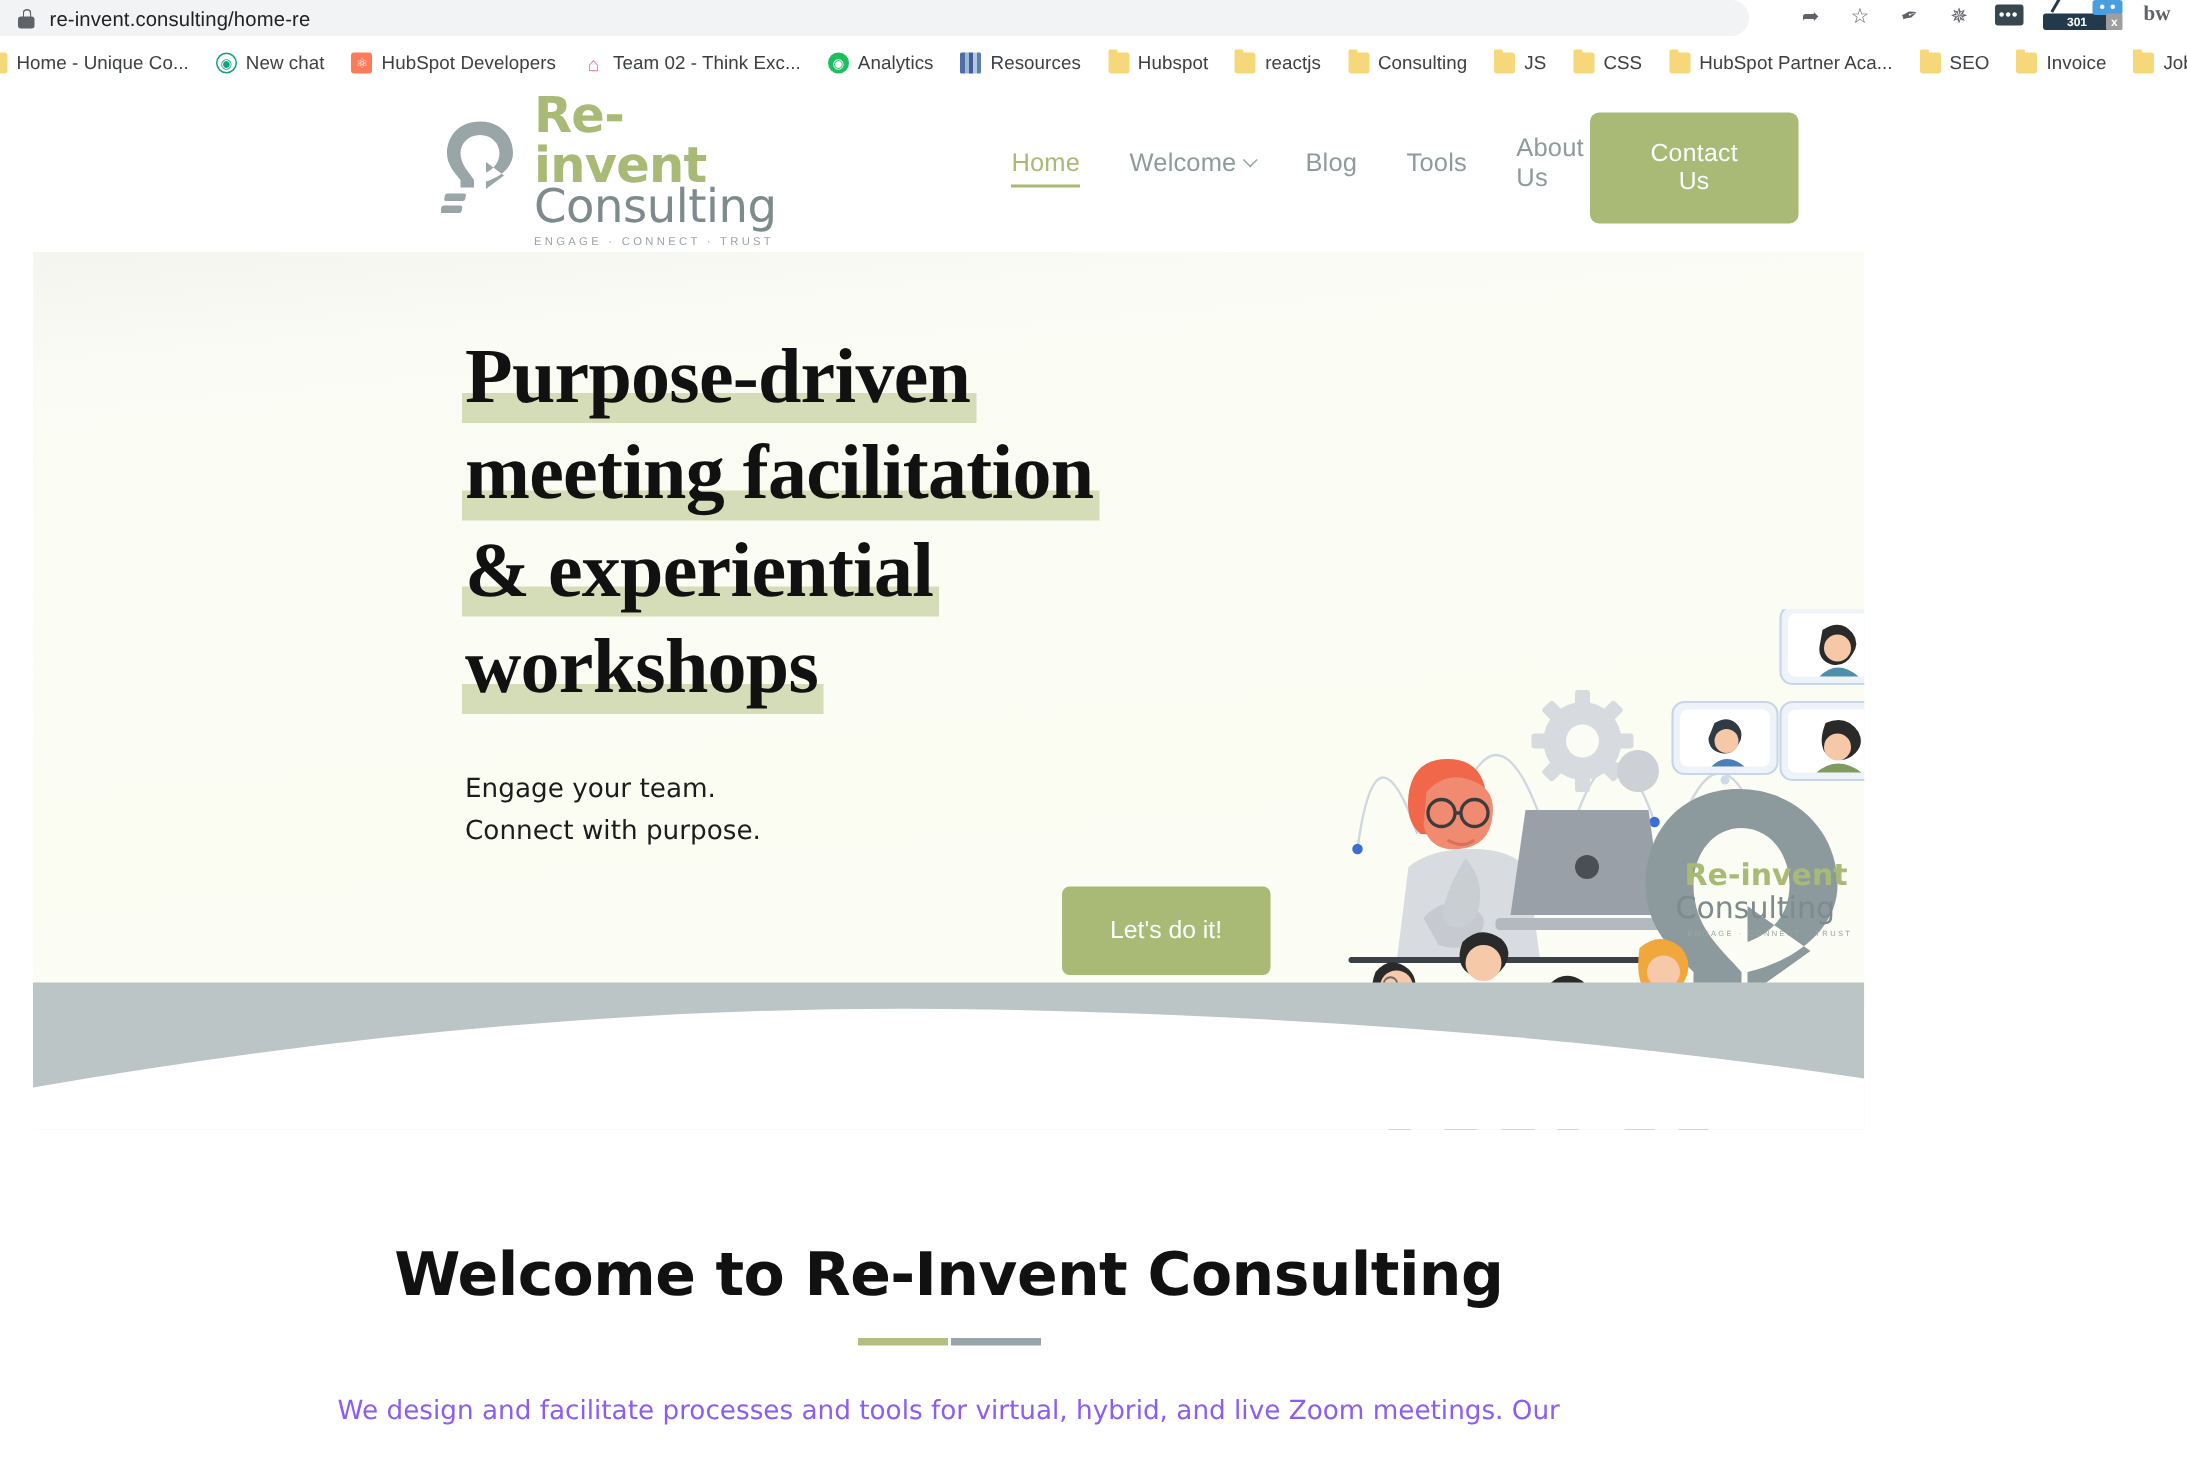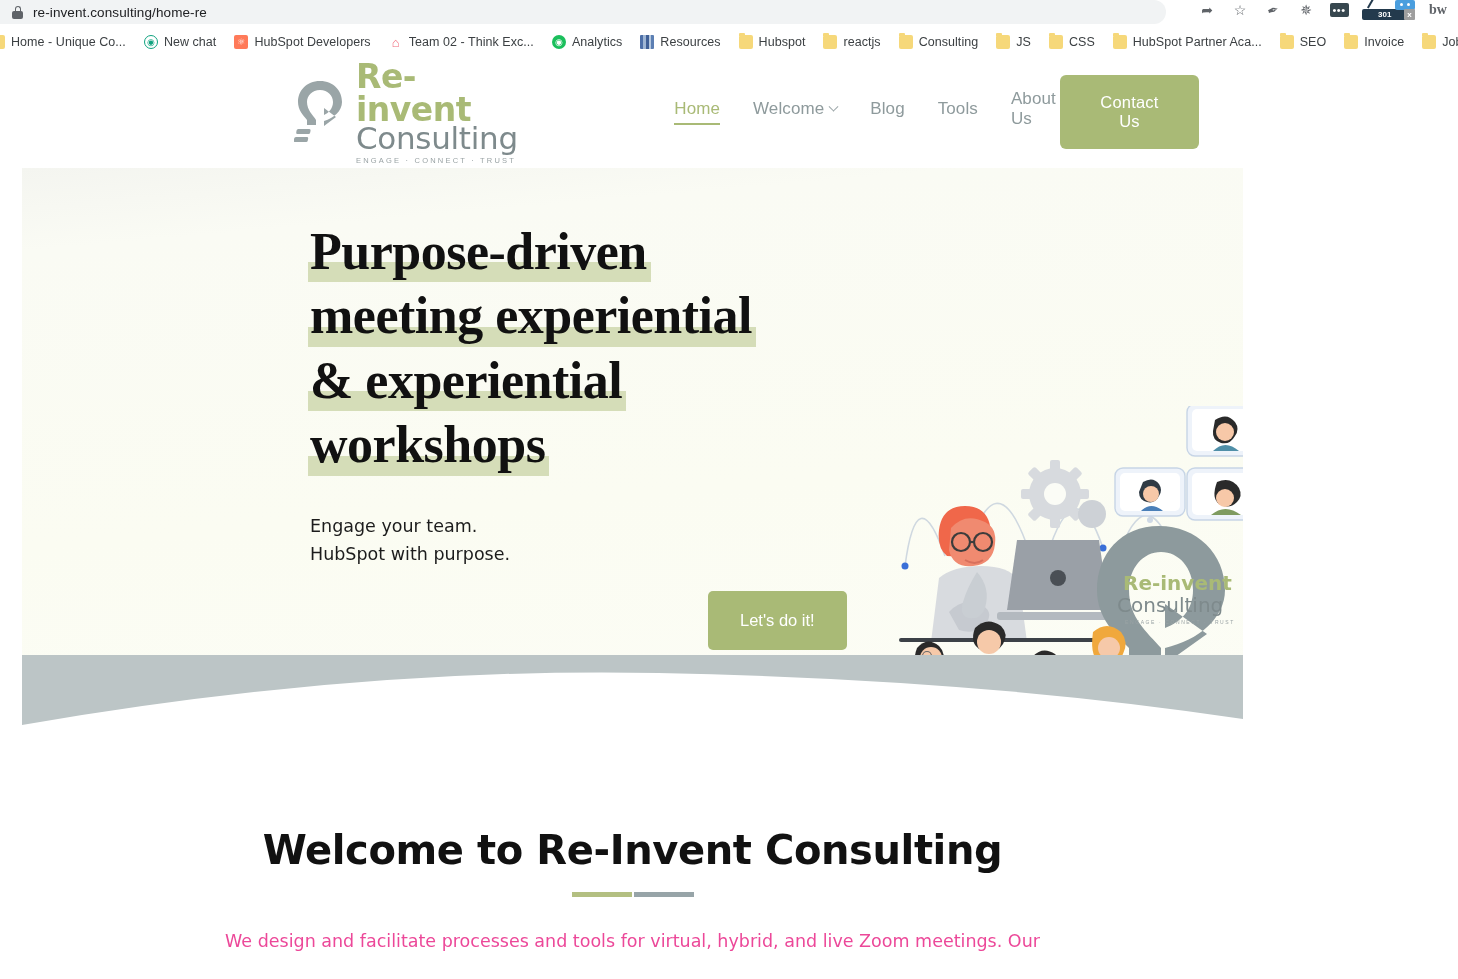--- a/index.html
+++ b/index.html
@@ -113,21 +113,21 @@
 
   
   .wave { position:absolute; left:0; bottom:0; width:100%; height:120px; }
 
   
   .welcome { position:relative; background:#fff; padding-top:74px; text-align:center; }
   .welcome h2 { font-size:40px; font-weight:bold; color:#111; letter-spacing:-.4px; font-family:"DejaVu Sans", sans-serif; }
   .divider { margin:19px auto 0; width:122px; height:5px; display:flex; }
   .divider .seg-olive { width:60px; background:#b3bf81; }
   .divider .seg-gray { flex:1; background:#97a4a8; margin-left:2px; }
-  .welcome p { margin-top:30px; font-size:17.5px; color:#ec4899; line-height:1.6; font-family:"DejaVu Sans", sans-serif; }
+  .welcome p { margin-top:30px; font-size:17.5px; color:#8b5cf6; line-height:1.6; font-family:"DejaVu Sans", sans-serif; }
 </style>
 </head>
 <body>
 
 <div class="browser-chrome">
 
   <div class="omnibar-row">
     <div class="omnibox">
       <span class="lock-icon">
         <span class="shackle"></span>
@@ -261,27 +261,27 @@
       </nav>
 
     <button class="contact-btn">Contact Us</button>
   </div>
 
   <section class="hero">
     <div class="hero-inner">
       <div class="hero-left">
         <h1 class="hero-h1" id="hero-heading">
             <span class="line"><span class="hl">Purpose-driven</span></span>
-            <span class="line"><span class="hl">meeting experiential</span></span>
+            <span class="line"><span class="hl">meeting facilitation</span></span>
             <span class="line"><span class="hl">&amp; experiential</span></span>
             <span class="line"><span class="hl">workshops</span></span>
           </h1>
         <div class="hero-sub" id="hero-sub">
             <div>Engage your team.</div>
-            <div>HubSpot with purpose.</div>
+            <div>Connect with purpose.</div>
           </div>
         <div class="cta-row">
           <button class="cta-btn">Let's do it!</button>
         </div>
       </div>
     </div>
 
     <div class="hero-art">
       <svg viewBox="0 0 560 410" width="560" height="410">
 

